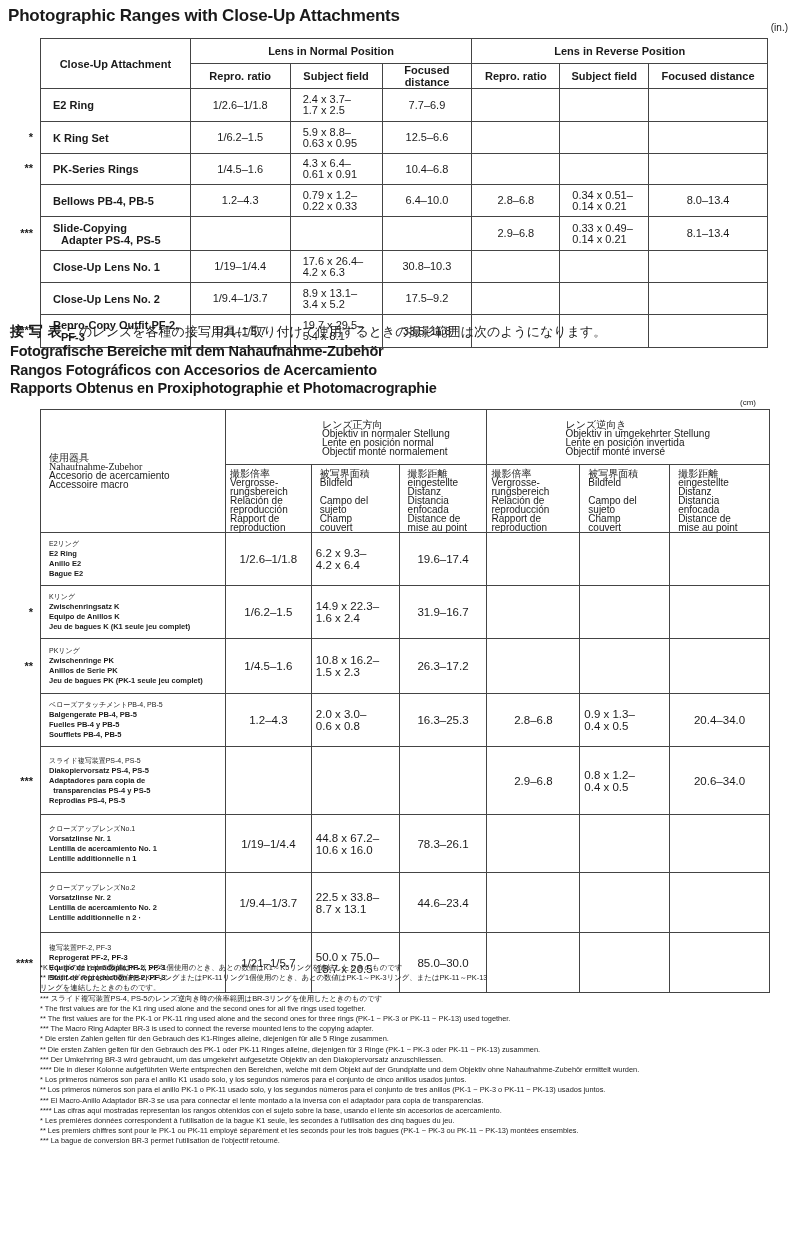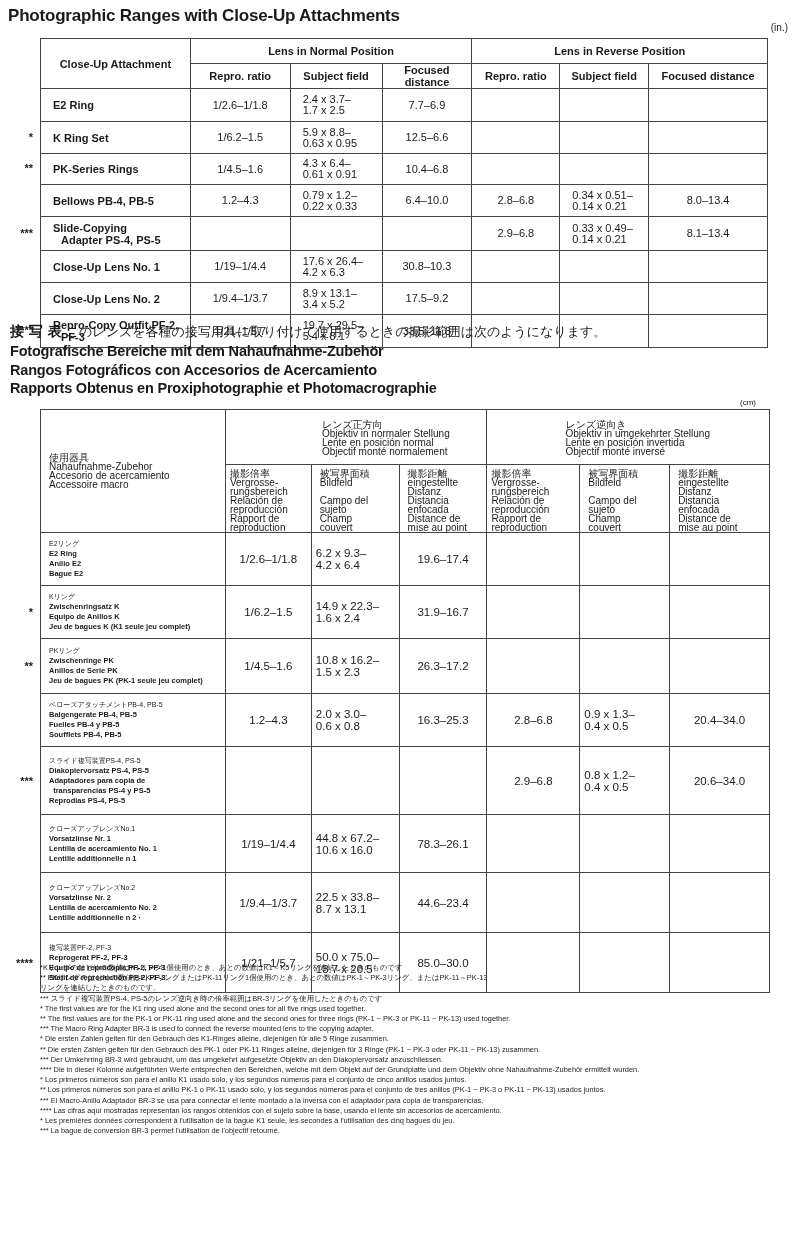--- a/index.html
+++ b/index.html
@@ -230,21 +230,21 @@
       <col style="width:88px">
       <col style="width:93px">
       <col style="width:90px">
       <col style="width:100px">
   </colgroup>
   <tbody>
       <tr style="height:55px">
     <th rowspan="2" style="vertical-align:middle;padding-left:8px">
       <div id="h2att">
             <div style="min-height: 9px;">使用器具</div>
-            <div style="min-height: 9px;">Nahaufnahme-Zubehor</div>
+            <div style="min-height: 9px; font-family: Liberation Serif, serif;">Nahaufnahme-Zubehor</div>
             <div style="min-height: 9px;">Accesorio de acercamiento</div>
             <div style="min-height: 9px;">Accessoire macro</div>
           </div>
     </th>
     <th colspan="3" style="padding-left:96px;padding-top:10px">
           <div id="h2norm">
             <div style="min-height: 9px;">レンズ正方向</div>
             <div style="min-height: 9px;">Objektiv in normaler Stellung</div>
             <div style="min-height: 9px;">Lente en posición normal</div>
             <div style="min-height: 9px;">Objectif monté normalement</div>
@@ -511,14 +511,15 @@
     <div>*** The Macro Ring Adapter BR-3 is used to connect the reverse mounted lens to the copying adapter.</div>
     <div>* Die ersten Zahlen gelten für den Gebrauch des K1-Ringes alleine, diejenigen für alle 5 Ringe zusammen.</div>
     <div>** Die ersten Zahlen gelten für den Gebrauch des PK-1 oder PK-11 Ringes alleine, diejenigen für 3 Ringe (PK-1 ~ PK-3 oder PK-11 ~ PK-13) zusammen.</div>
     <div>*** Der Umkehrring BR-3 wird gebraucht, um das umgekehrt aufgesetzte Objektiv an den Diakopiervorsatz anzuschliessen.</div>
     <div>**** Die in dieser Kolonne aufgeführten Werte entsprechen den Bereichen, welche mit dem Objekt auf der Grundplatte und dem Objektiv ohne Nahaufnahme-Zubehör ermittelt wurden.</div>
     <div>* Los primeros números son para el anillo K1 usado solo, y los segundos números para el conjunto de cinco anillos usados juntos.</div>
     <div>** Los primeros números son para el anillo PK-1 o PK-11 usado solo, y los segundos números para el conjunto de tres anillos (PK-1 ~ PK-3 o PK-11 ~ PK-13) usados juntos.</div>
     <div>*** El Macro-Anillo Adaptador BR-3 se usa para connectar el lente montado a la inversa con el adaptador para copia de transparencias.</div>
     <div>**** Las cifras aquí mostradas representan los rangos obtenidos con el sujeto sobre la base, usando el lente sin accesorios de acercamiento.</div>
     <div>* Les premières données correspondent à l'utilisation de la bague K1 seule, les secondes à l'utilisation des cinq bagues du jeu.</div>
+    <div>** Les premiers chiffres sont pour le PK-1 ou PK-11 employé séparément et les seconds pour les trois bagues (PK-1 ~ PK-3 ou PK-11 ~ PK-13) montées ensembles.</div>
     <div>*** La bague de conversion BR-3 permet l'utilisation de l'objectif retourné.</div>
   </div>
 
 </body></html>

